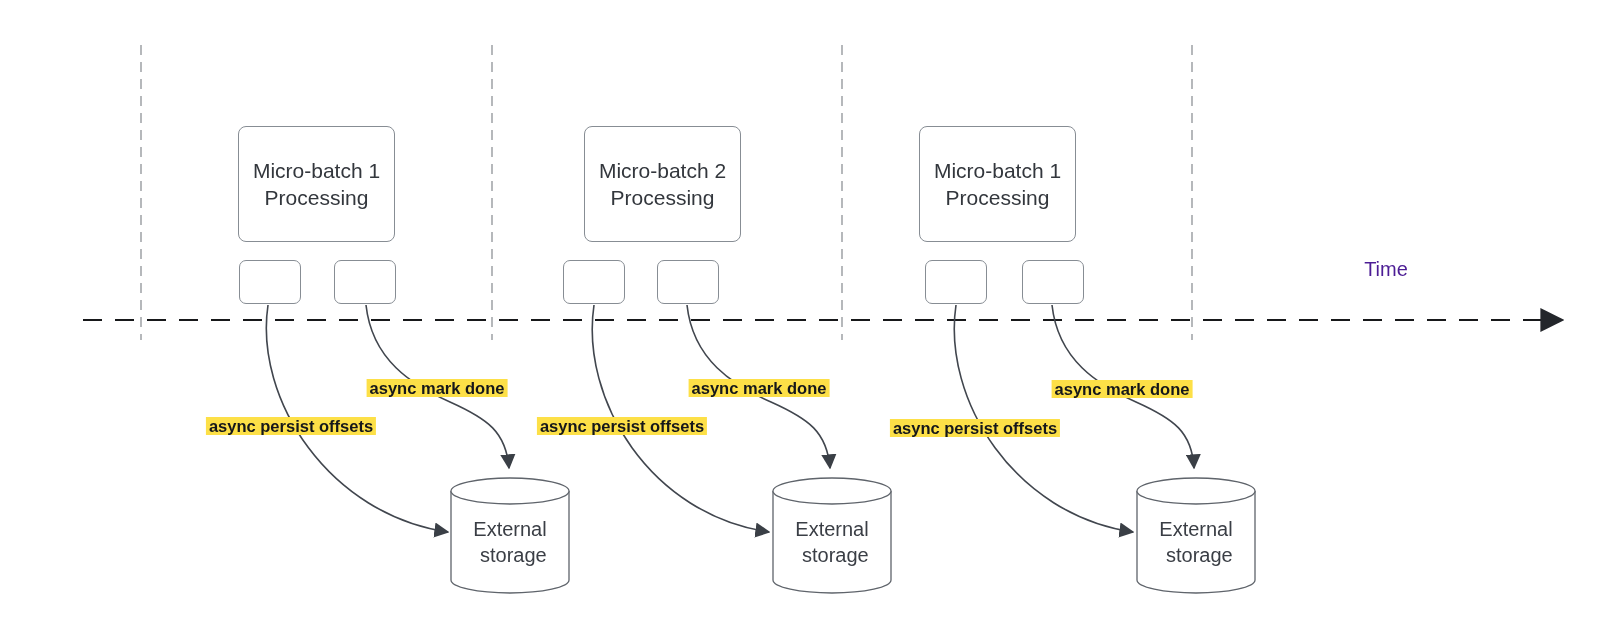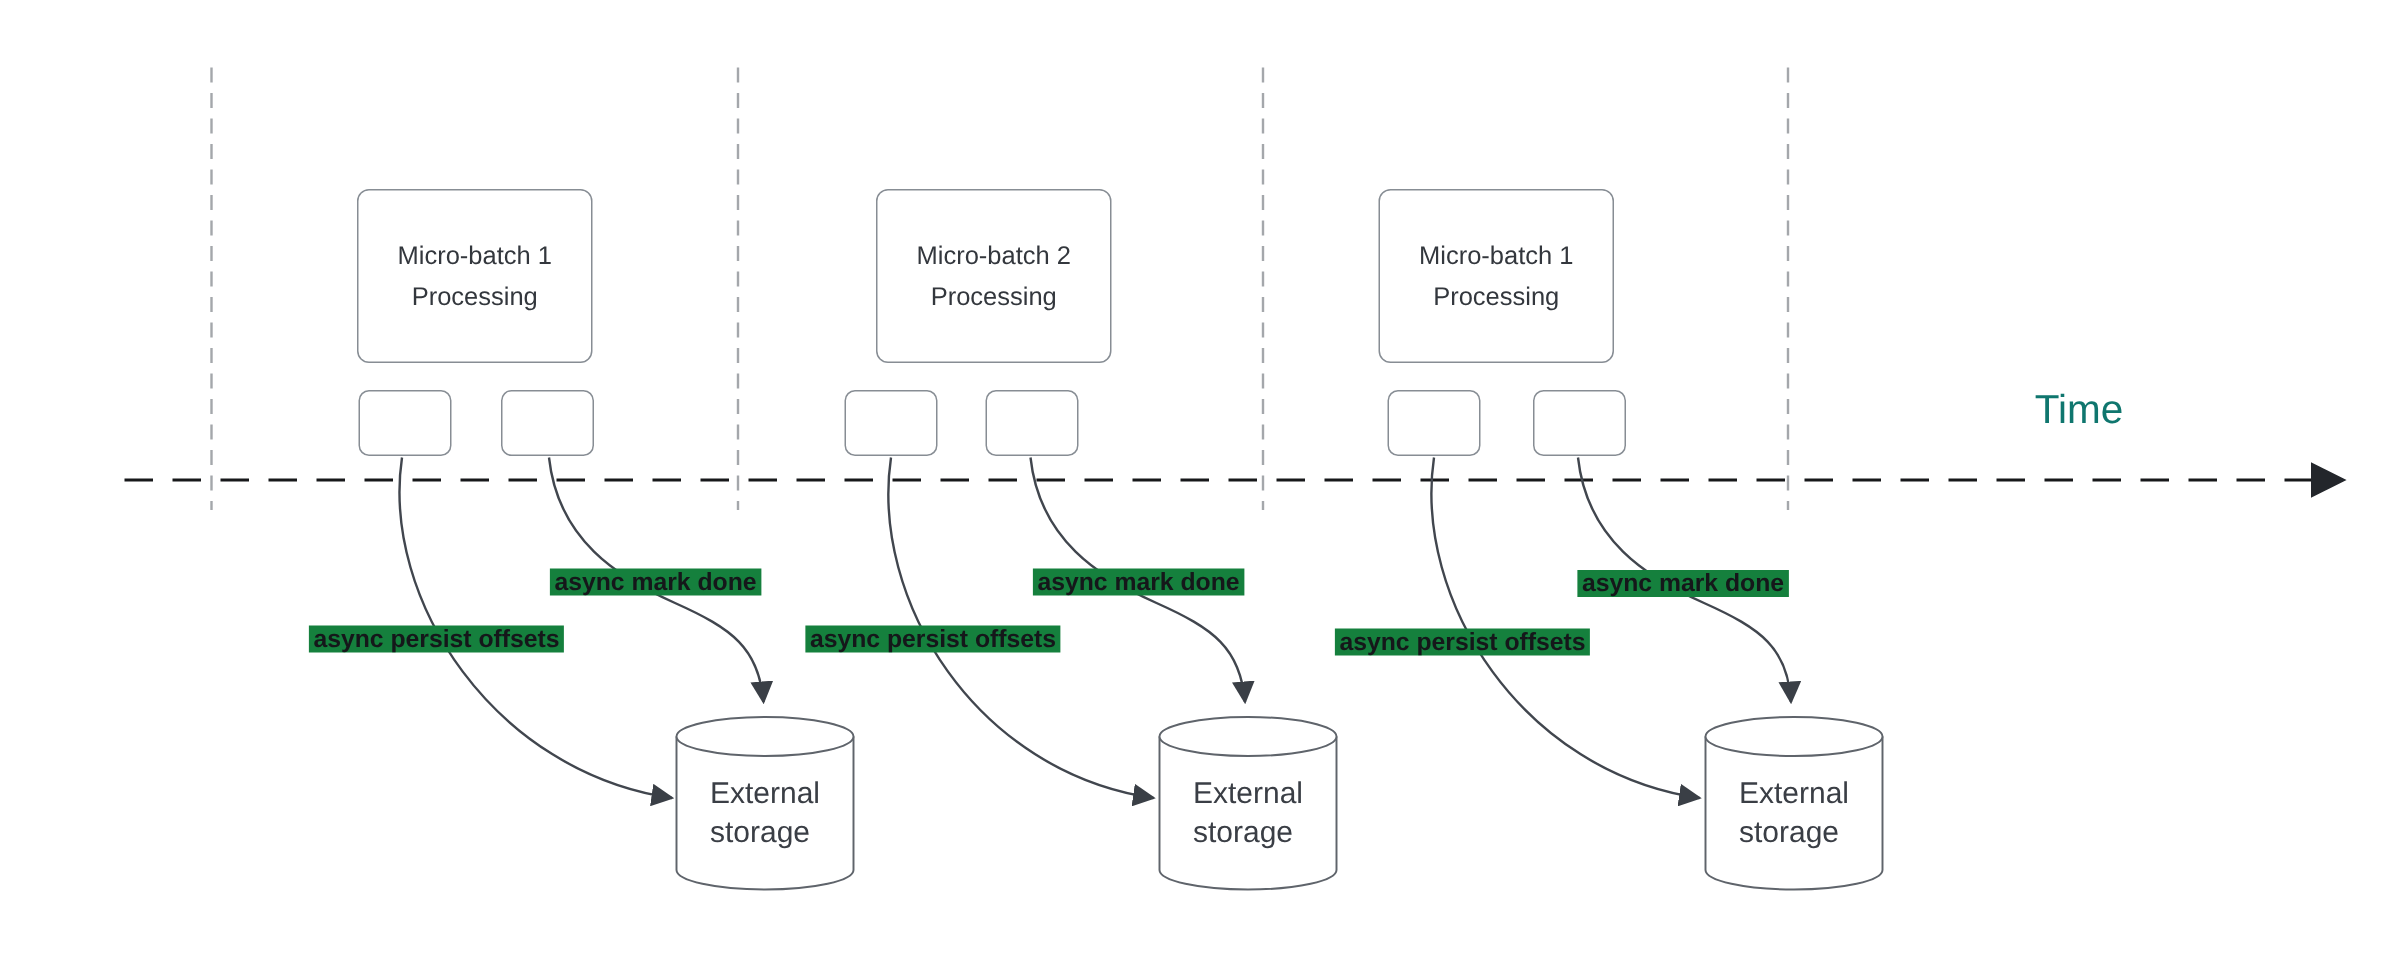--- a/index.html
+++ b/index.html
@@ -4,37 +4,37 @@
 <style>
   html,body{margin:0;padding:0;}
   body{
     width:1600px;height:642px;position:relative;background:#ffffff;
     font-family:"Liberation Sans","DejaVu Sans",sans-serif;overflow:hidden;
   }
   #svg-layer{position:absolute;left:0;top:0;width:1600px;height:642px;}
   .box{
     position:absolute;background:#ffffff;border:1px solid #878d94;border-radius:8px;
     display:flex;align-items:center;justify-content:center;text-align:center;
-    color:#33373d;font-size:17px;line-height:27px;white-space:pre-line;
+    color:#33373d;font-size:21px;line-height:27px;white-space:pre-line;
   }
   .minibox{
     position:absolute;background:#ffffff;border:1px solid #878d94;border-radius:7px;
     width:60px;height:42px;
   }
   .arrow-label{
-    position:absolute;transform:translateX(-50%);background:#15803d;
+    position:absolute;transform:translateX(-50%);background:#fde047;
     color:#15171a;font-weight:700;font-size:16.5px;white-space:nowrap;
     padding:0 3px;line-height:18px;
   }
   .cyl-label{
-    position:absolute;transform:translateX(-50%);text-align:left;
+    position:absolute;transform:translateX(-50%);text-align:right;
     color:#3a3e45;font-size:20px;line-height:26px;white-space:pre-line;
   }
   .axis-label{
-    position:absolute;transform:translateX(-50%);color:#0f766e;font-size:27px;white-space:nowrap;
+    position:absolute;transform:translateX(-50%);color:#4c1d95;font-size:20px;white-space:nowrap;
   }
 </style>
 </head>
 <body>
 
 <svg id="svg-layer" viewBox="0 0 1600 642" xmlns="http://www.w3.org/2000/svg">
   <defs>
     <marker id="arrowhead" viewBox="0 0 10 10" refX="9" refY="5" markerWidth="9.5" markerHeight="9.5" orient="auto-start-reverse">
       <path d="M0,0 L10,5 L0,10 z" fill="#3a3f46"></path>
     </marker>

